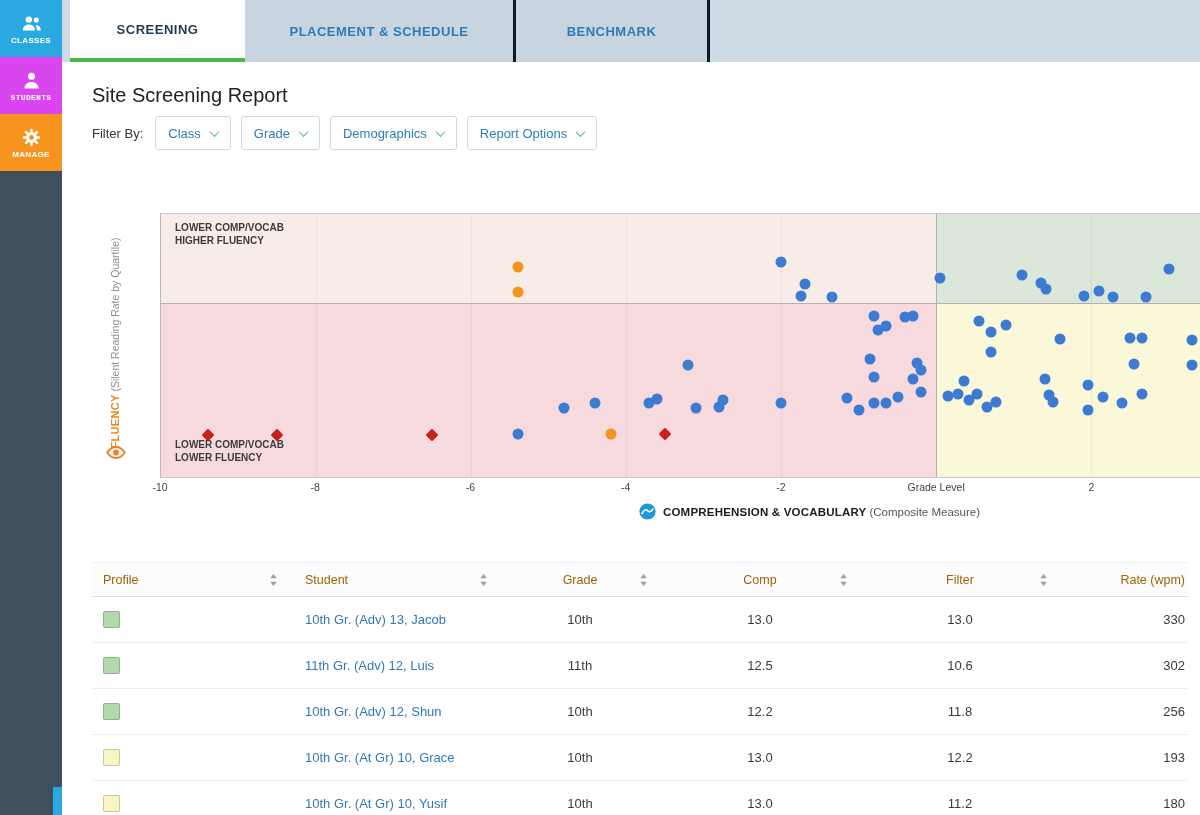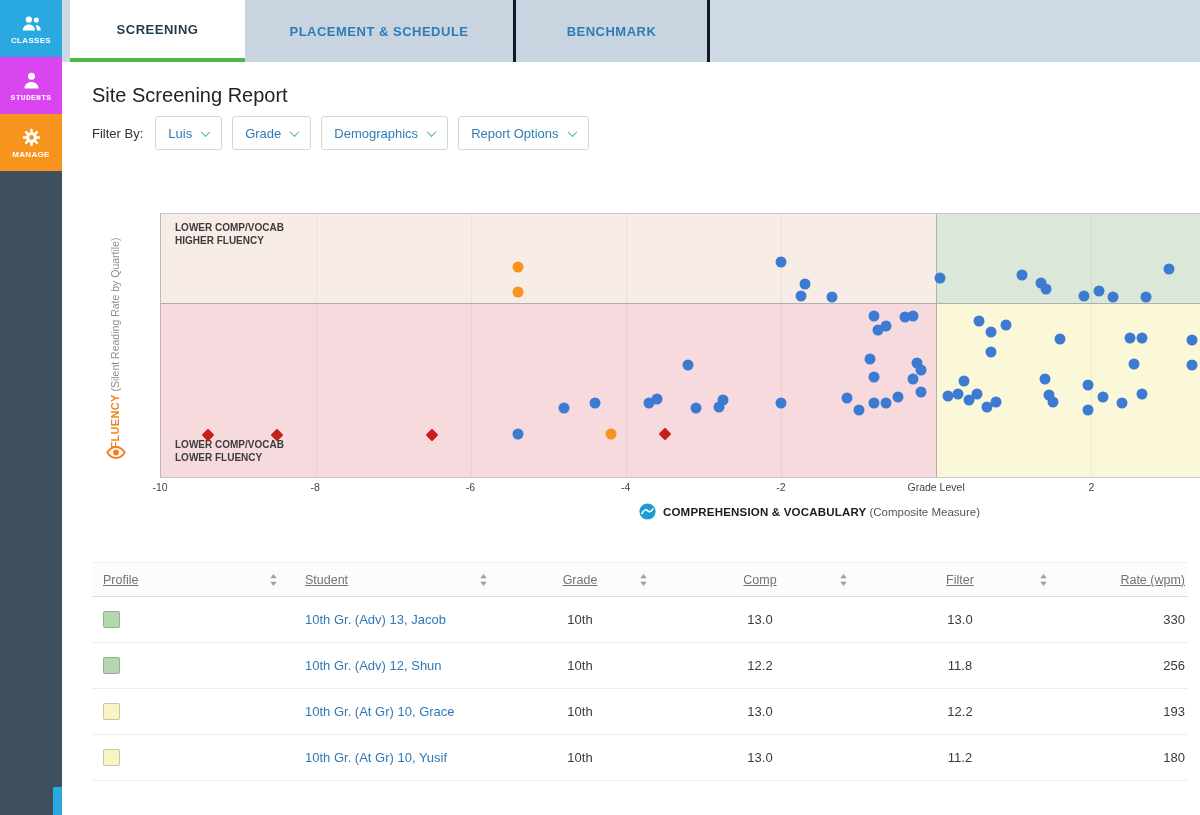--- a/index.html
+++ b/index.html
@@ -54,21 +54,21 @@
   .xticks{position:absolute;left:98px;top:481px;width:1040px;height:14px;}
   .xticks span{position:absolute;transform:translateX(-50%);font-size:10.5px;color:#444;white-space:nowrap;}
   .eye{position:absolute;left:42px;top:445px;}
   .xlabel{position:absolute;left:380px;top:503px;width:726px;display:flex;align-items:center;justify-content:center;
     font-size:11.5px;color:#555;}
   .xlabel b{color:#1c1c1c;margin:0 3px 0 7px;letter-spacing:.2px;}
 
   
   .table{position:absolute;left:30px;top:562px;width:1096px;}
   .thead{display:flex;height:35px;align-items:center;background:#fcfcfc;border-top:1px solid #eee;border-bottom:1px solid #ddd;}
-  .th{position:relative;height:100%;display:flex;align-items:center;font-size:12.5px;color:#737373;cursor:pointer;text-decoration:underline;}
+  .th{position:relative;height:100%;display:flex;align-items:center;font-size:12.5px;color:#a16207;cursor:pointer;}
   .sort{position:absolute;right:12px;top:50%;transform:translateY(-50%);display:inline-flex;cursor:pointer;}
   .tr{display:flex;height:46px;align-items:center;border-bottom:1px solid #ededed;background:#fff;}
   .td{height:100%;display:flex;align-items:center;font-size:13px;color:#3a3a3a;}
   .c0{width:198px;padding-left:11px;}
   .c1{width:210px;padding-left:15px;align-items:center;}
   .c2{width:160px;justify-content:center;}
   .c3{width:200px;justify-content:center;}
   .c4{width:200px;justify-content:center;}
   .c5{width:128px;justify-content:flex-end;padding-right:3px;}
   .swatch{width:17px;height:17px;border-radius:2px;border:1px solid rgba(0,0,0,.18);display:inline-block;}
@@ -124,21 +124,21 @@
     <div class="tab t1">PLACEMENT &amp; SCHEDULE</div>
     <div class="tab t2">BENCHMARK</div>
   </div>
 
   <h1 class="page-title">Site Screening Report</h1>
 
   <div class="filter-row">
     <span class="filter-label">Filter By:</span>
     <span id="filter-dropdowns" style="display:inline-flex">
         <button class="drop">
-          <span>Luis</span>
+          <span>Class</span>
           <span class="chev"></span>
         </button>
         <button class="drop">
           <span>Grade</span>
           <span class="chev"></span>
         </button>
         <button class="drop">
           <span>Demographics</span>
           <span class="chev"></span>
         </button>
@@ -331,20 +331,32 @@
           <div class="td c2">10th</div>
           <div class="td c3">13.0</div>
           <div class="td c4">13.0</div>
           <div class="td c5">330</div>
         </div>
         <div class="tr">
           <div class="td c0">
             <span class="swatch" style="background:#b4d8ae"></span>
           </div>
           <div class="td c1">
+            <a class="stu">11th Gr. (Adv) 12, Luis</a>
+          </div>
+          <div class="td c2">11th</div>
+          <div class="td c3">12.5</div>
+          <div class="td c4">10.6</div>
+          <div class="td c5">302</div>
+        </div>
+        <div class="tr">
+          <div class="td c0">
+            <span class="swatch" style="background:#b4d8ae"></span>
+          </div>
+          <div class="td c1">
             <a class="stu">10th Gr. (Adv) 12, Shun</a>
           </div>
           <div class="td c2">10th</div>
           <div class="td c3">12.2</div>
           <div class="td c4">11.8</div>
           <div class="td c5">256</div>
         </div>
         <div class="tr">
           <div class="td c0">
             <span class="swatch" style="background:#faf3c3"></span>

